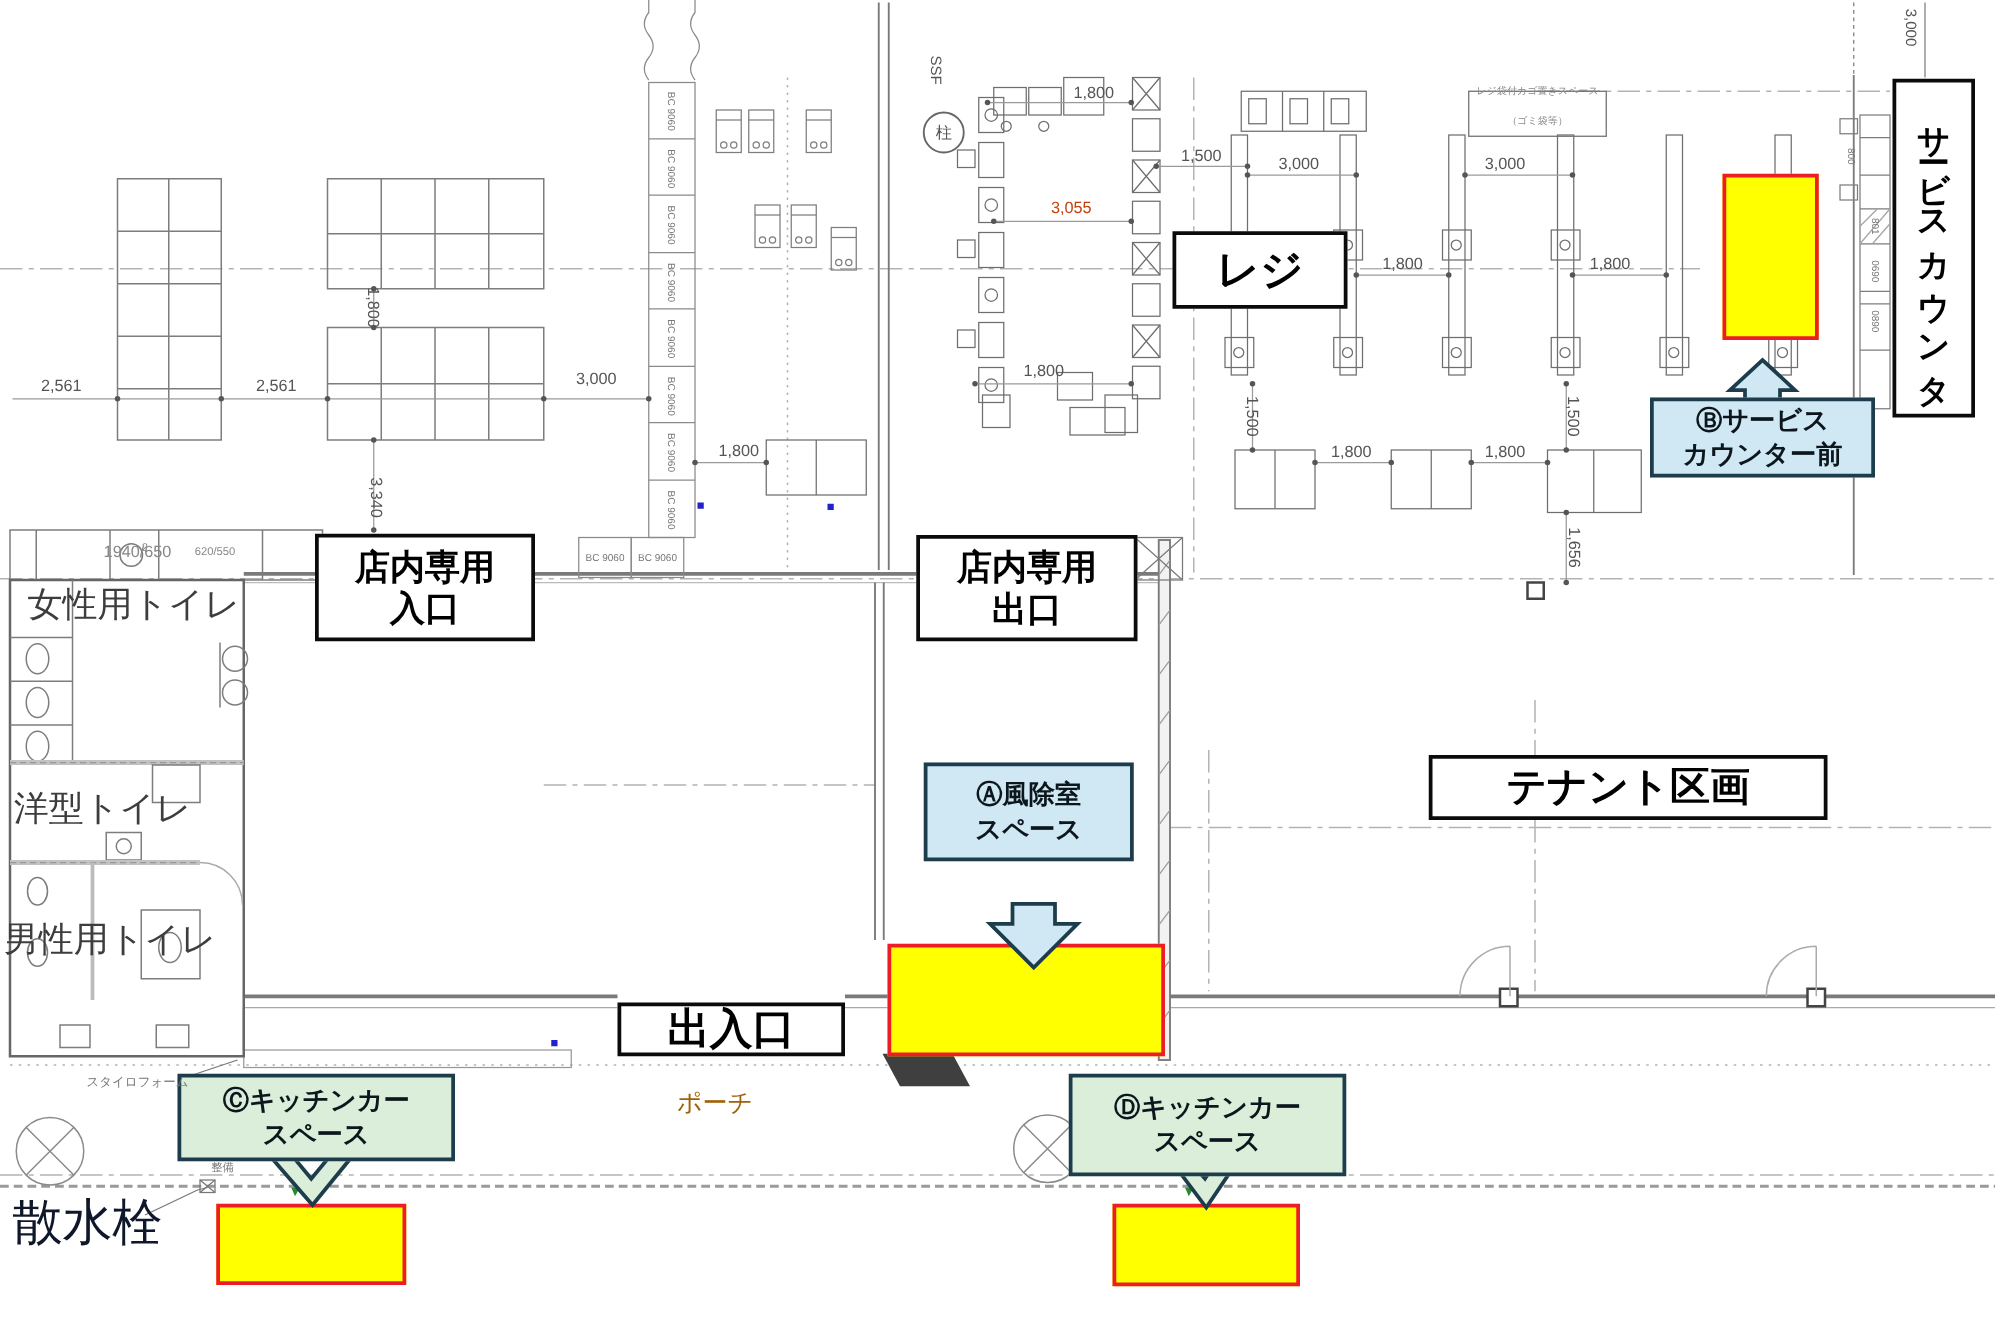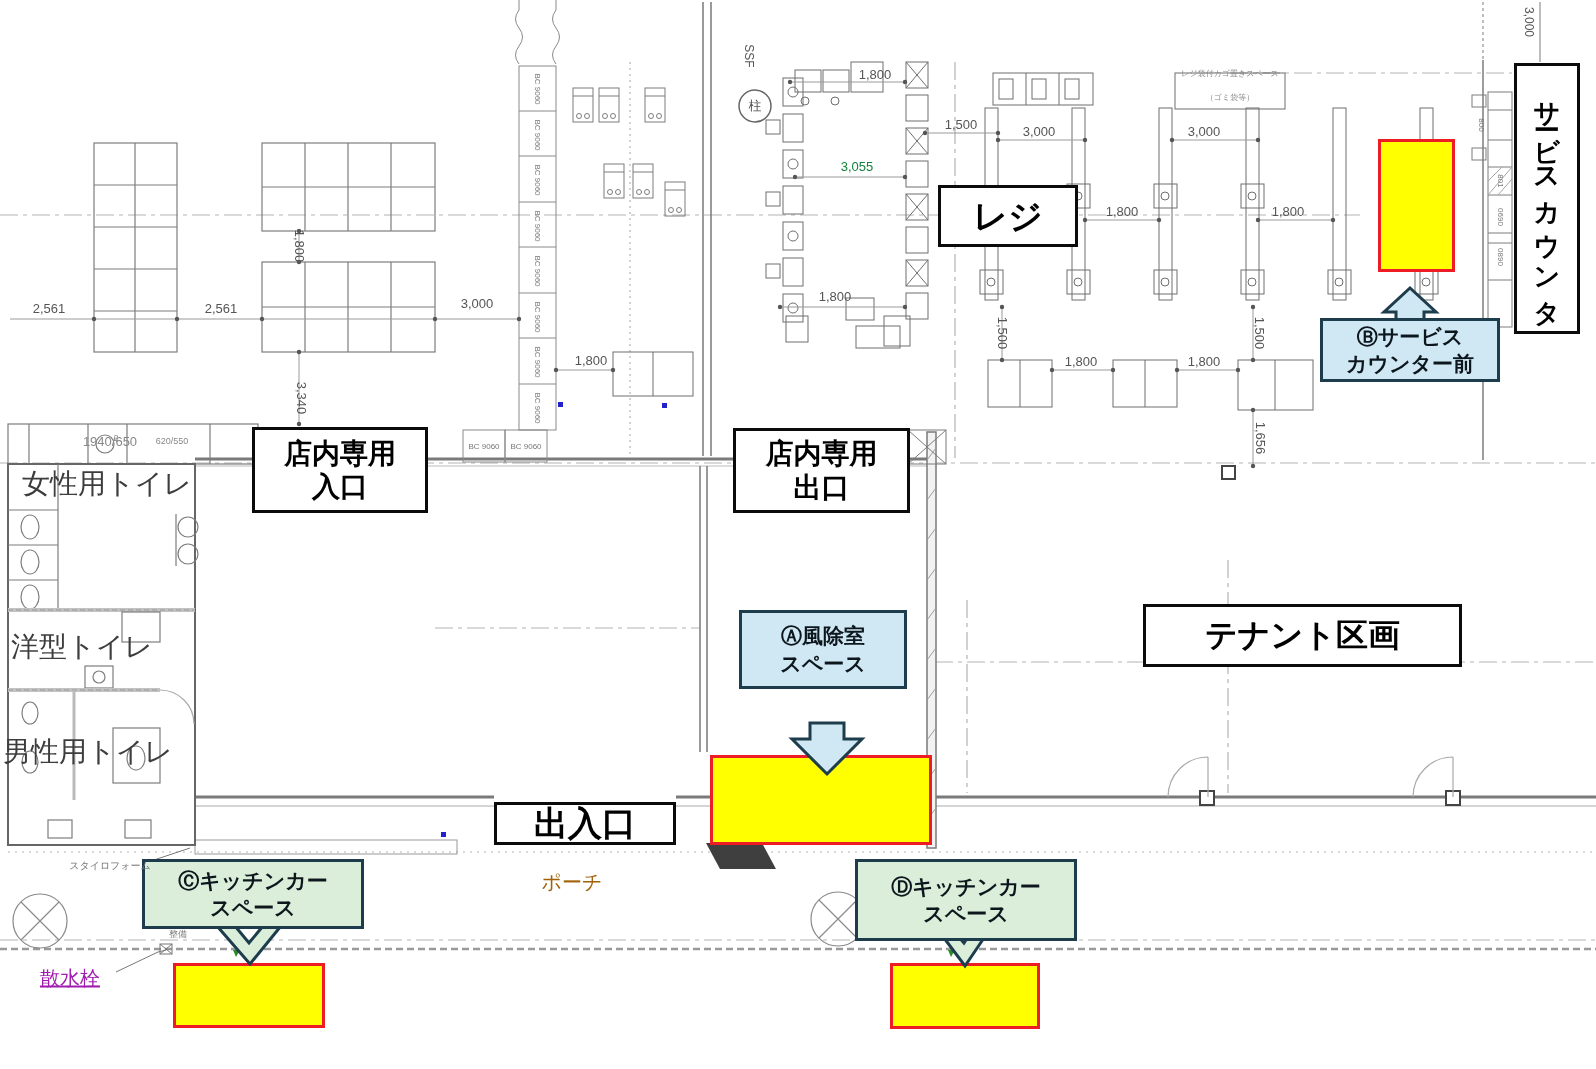--- a/index.html
+++ b/index.html
@@ -319,58 +319,58 @@
     <polygon points="1396,321 1396,312 1384,312 1410,288 1436,312 1424,312 1424,321" style="fill:var(--co-blue);stroke:var(--co-border);stroke-width:3"></polygon>
     <polygon points="217,926 250,964 281,926 263,926 249,943 235,926" style="fill:var(--co-green);stroke:var(--co-border);stroke-width:3"></polygon>
     <polygon points="935,926 965,966 992,926 975,926 964,943 949,926" style="fill:var(--co-green);stroke:var(--co-border);stroke-width:3"></polygon>
   </svg>
 
   <div class="wbox" id="b-entrance" style="left:252px;top:427px;width:176px;height:86px;font-size:28px">店内専用
 入口</div>
   <div class="wbox" id="b-exit" style="left:733px;top:428px;width:177px;height:85px;font-size:28px">店内専用
 出口</div>
   <div class="wbox" id="b-register" style="left:938px;top:185px;width:140px;height:62px;font-size:34px">レジ</div>
-  <div class="wbox" id="b-tenant" style="left:1143px;top:604px;width:319px;height:63px;font-size:32px">テナント区画</div>
+  <div class="wbox" id="b-tenant" style="left:1143px;top:604px;width:319px;height:52px;font-size:32px">テナント区画</div>
   <div class="wbox" id="b-doorway" style="left:494px;top:802px;width:182px;height:43px;font-size:34px">出入口</div>
   <div class="wbox" id="b-service" style="left:1514px;top:63px;width:66px;height:271px;font-size:26px">サービスカウンタ</div>
 
   <div class="callout co-blue" id="co-a" style="left:739px;top:610px;width:168px;height:79px">Ⓐ風除室
 スペース</div>
   <div class="callout co-blue" id="co-b" style="left:1320px;top:318px;width:180px;height:64px">Ⓑサービス
 カウンター前</div>
   <div class="callout co-green" id="co-c" style="left:142px;top:859px;width:222px;height:70px">Ⓒキッチンカー
 スペース</div>
   <div class="callout co-green" id="co-d" style="left:855px;top:859px;width:222px;height:82px">Ⓓキッチンカー
 スペース</div>
 
   <div id="text-layer">
       <span class="ptext" style="left: 107px; top: 484px; font-size: 28px; color: rgb(61, 61, 61);">女性用トイレ</span>
       <span class="ptext" style="left: 82px; top: 647px; font-size: 28px; color: rgb(61, 61, 61);">洋型トイレ</span>
       <span class="ptext" style="left: 88px; top: 752px; font-size: 28px; color: rgb(61, 61, 61);">男性用トイレ</span>
-      <span class="ptext" style="left: 70px; top: 978px; font-size: 20px; color: #a21caf; text-decoration: underline;">散水栓</span>
+      <span class="ptext" style="left: 70px; top: 978px; font-size: 40px; color: #0f172a;">散水栓</span>
       <span class="ptext" style="left: 572px; top: 882px; font-size: 20px; color: #a16207;">ポーチ</span>
       <span class="ptext" style="left: 110px; top: 866px; font-size: 10px; color: rgb(119, 119, 119);">スタイロフォーム</span>
       <span class="ptext" style="left: 178px; top: 934px; font-size: 9px; color: rgb(119, 119, 119);">整備</span>
       <span class="ptext vert" style="left: 749px; top: 56px; font-size: 12px; color: rgb(85, 85, 85);">SSF</span>
       <span class="ptext" style="left: 755px; top: 106px; font-size: 13px; color: rgb(85, 85, 85);">柱</span>
       <span class="ptext" style="left: 1230px; top: 73px; font-size: 8px; color: rgb(136, 136, 136); font-family: Liberation Serif, serif;">レジ袋付カゴ置きスペース</span>
       <span class="ptext" style="left: 1230px; top: 97px; font-size: 8px; color: rgb(136, 136, 136);">（ゴミ袋等）</span>
       <span class="ptext" style="left: 110px; top: 441px; font-size: 13px; color: rgb(136, 136, 136);">1940/650</span>
       <span class="ptext" style="left: 172px; top: 441px; font-size: 9px; color: rgb(136, 136, 136);">620/550</span>
       <span class="ptext" style="left: 116px; top: 438px; font-size: 9px; color: rgb(136, 136, 136);">2</span>
       <span class="ptext" style="left: 484px; top: 446px; font-size: 8px; color: rgb(119, 119, 119);">BC 9060</span>
       <span class="ptext" style="left: 526px; top: 446px; font-size: 8px; color: rgb(119, 119, 119);">BC 9060</span>
       <span class="ptext" style="left: 49px; top: 308px; font-size: 13px; color: rgb(85, 85, 85);">2,561</span>
       <span class="ptext" style="left: 221px; top: 308px; font-size: 13px; color: rgb(85, 85, 85);">2,561</span>
       <span class="ptext" style="left: 477px; top: 303px; font-size: 13px; color: rgb(85, 85, 85);">3,000</span>
       <span class="ptext vert" style="left: 299px; top: 246px; font-size: 13px; color: rgb(85, 85, 85);">1,800</span>
       <span class="ptext vert" style="left: 301px; top: 398px; font-size: 13px; color: rgb(85, 85, 85);">3,340</span>
       <span class="ptext" style="left: 875px; top: 74px; font-size: 13px; color: rgb(85, 85, 85);">1,800</span>
       <span class="ptext" style="left: 961px; top: 124px; font-size: 13px; color: rgb(85, 85, 85);">1,500</span>
-      <span class="ptext" style="left: 857px; top: 166px; font-size: 13px; color: #15803d;">3,055</span>
+      <span class="ptext" style="left: 857px; top: 166px; font-size: 13px; color: #c2410c;">3,055</span>
       <span class="ptext" style="left: 835px; top: 296px; font-size: 13px; color: rgb(85, 85, 85);">1,800</span>
       <span class="ptext" style="left: 591px; top: 360px; font-size: 13px; color: rgb(85, 85, 85);">1,800</span>
       <span class="ptext" style="left: 1039px; top: 131px; font-size: 13px; color: rgb(85, 85, 85);">3,000</span>
       <span class="ptext" style="left: 1204px; top: 131px; font-size: 13px; color: rgb(85, 85, 85);">3,000</span>
       <span class="ptext" style="left: 1122px; top: 211px; font-size: 13px; color: rgb(85, 85, 85);">1,800</span>
       <span class="ptext" style="left: 1288px; top: 211px; font-size: 13px; color: rgb(85, 85, 85);">1,800</span>
       <span class="ptext vert" style="left: 1002px; top: 333px; font-size: 13px; color: rgb(85, 85, 85);">1,500</span>
       <span class="ptext vert" style="left: 1259px; top: 333px; font-size: 13px; color: rgb(85, 85, 85);">1,500</span>
       <span class="ptext" style="left: 1081px; top: 361px; font-size: 13px; color: rgb(85, 85, 85);">1,800</span>
       <span class="ptext" style="left: 1204px; top: 361px; font-size: 13px; color: rgb(85, 85, 85);">1,800</span>

